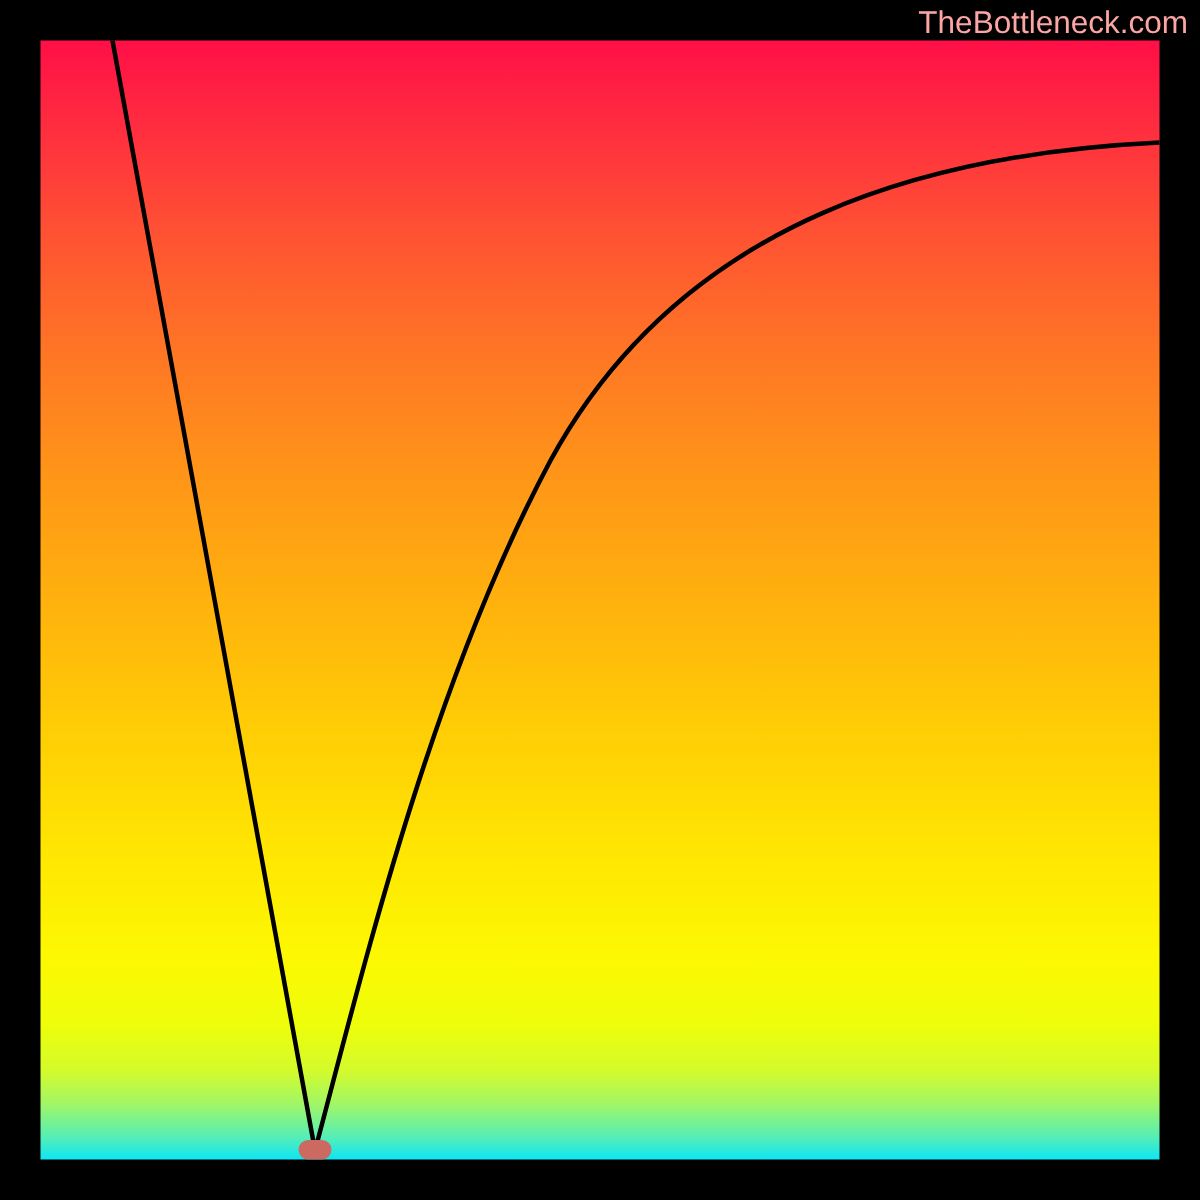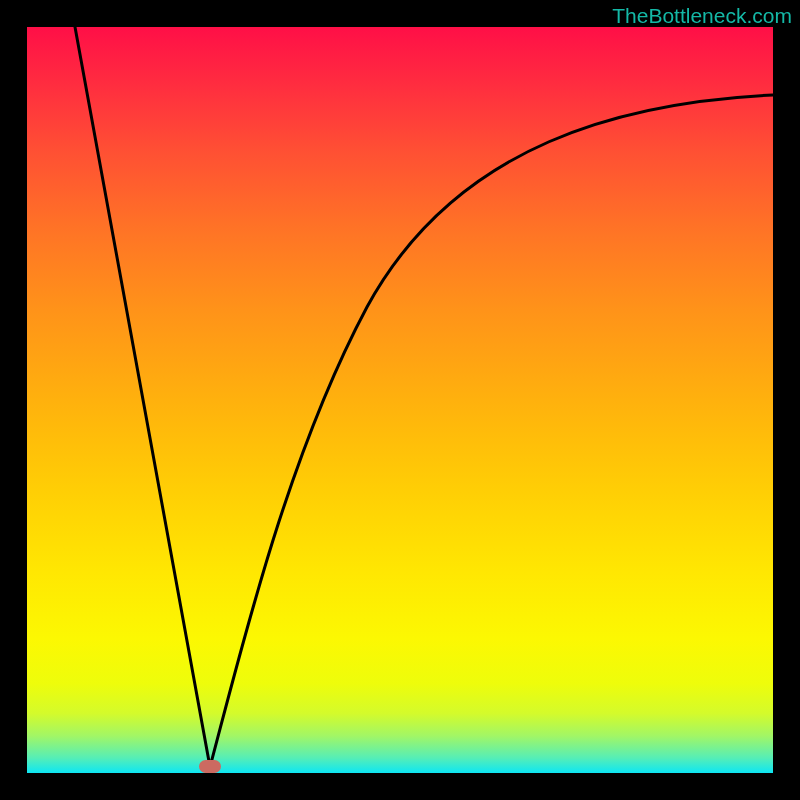--- a/index.html
+++ b/index.html
@@ -38,21 +38,21 @@
       #d4fb2b 92%,
       #a2f665 95%,
       #55eeb7 98%,
       #0de6f4 100%
     );
   }
   .watermark {
     position: absolute;
     top: 4px;
     right: 8px;
-    color: #14b8a6;
+    color: #fca5a5;
     font-size: 21px;
     letter-spacing: 0px;
     font-weight: 400;
     user-select: none;
   }
   svg.curve {
     position: absolute;
     left: 0;
     top: 0;
     width: 746px;

